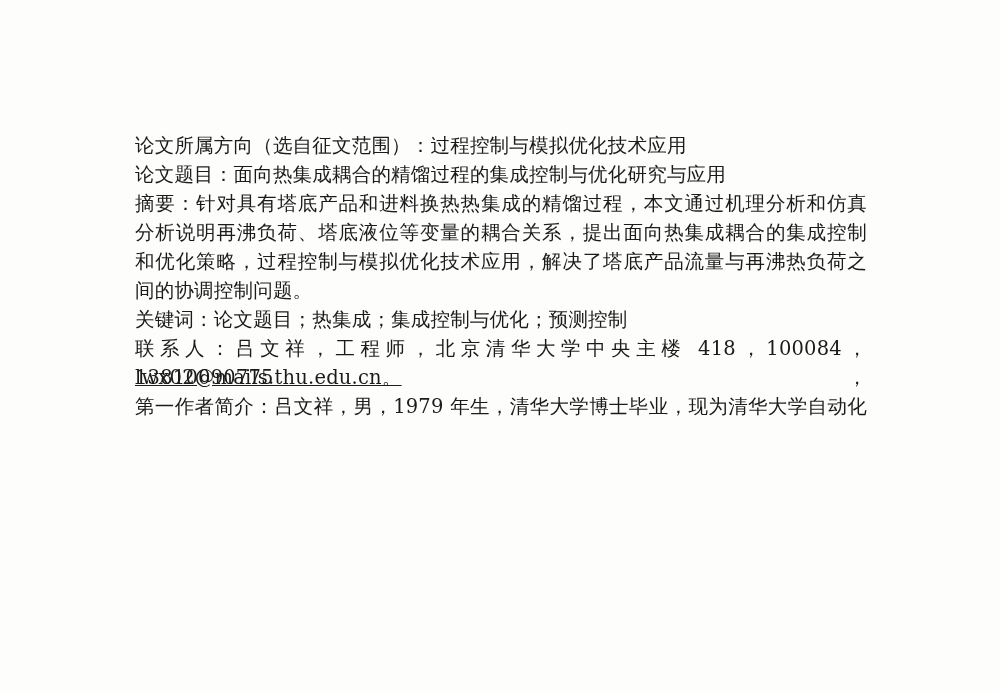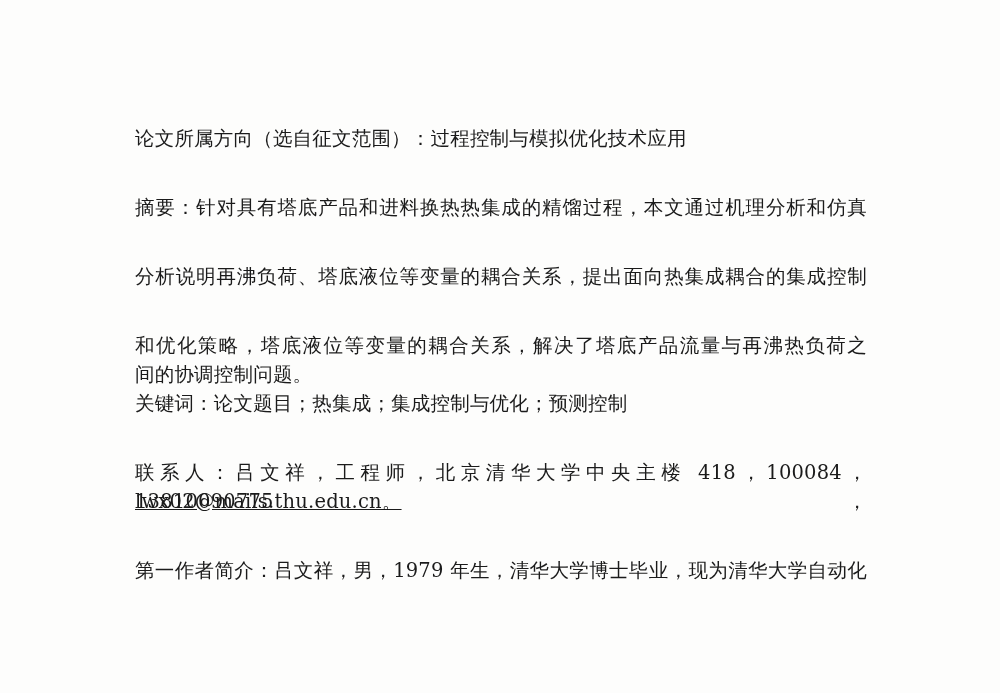--- a/index.html
+++ b/index.html
@@ -18,55 +18,55 @@
     position: absolute;
     left: 0;
     top: 0;
     width: 1000px;
     height: 693px;
     background: #fdfdfc;
   }
   .text-block {
     position: absolute;
     left: 135px;
-    top: 124px;
+    top: 131px;
     width: 732px;
     color: #1b1b1b;
     font-size: 19.5px;
     line-height: 29px;
     letter-spacing: 0.2px;
     -webkit-font-smoothing: antialiased;
   }
   .line {
     white-space: nowrap;
     text-align: left;
     height: 29px;
   }
   
   .line.fill {
     white-space: normal;
     text-align: justify;
     text-align-last: justify;
     text-justify: inter-character;
     width: 732px;
-    margin-top: 40px;
   }
   .email-text {
     font-family: "DejaVu Serif", serif;
     text-decoration: underline;
   }
 </style>
 </head>
 <body>
 
 <div class="page-canvas">
   <div class="text-block">
     <div class="line">论文所属方向（选自征文范围）：过程控制与模拟优化技术应用</div>
+    <div class="line">论文题目：面向热集成耦合的精馏过程的集成控制与优化研究与应用</div>
     <div class="line fill">摘要：针对具有塔底产品和进料换热热集成的精馏过程，本文通过机理分析和仿真</div>
     <div class="line fill">分析说明再沸负荷、塔底液位等变量的耦合关系，提出面向热集成耦合的集成控制</div>
-    <div class="line fill">和优化策略，塔底液位等变量的耦合关系，解决了塔底产品流量与再沸热负荷之</div>
+    <div class="line fill">和优化策略，过程控制与模拟优化技术应用，解决了塔底产品流量与再沸热负荷之</div>
     <div class="line">间的协调控制问题。</div>
     <div class="line">关键词：论文题目；热集成；集成控制与优化；预测控制</div>
     <div class="line fill">联系人：吕文祥，工程师，北京清华大学中央主楼 418，100084，13810090775，</div>
     <div class="line email-text">lwx02@mails.thu.edu.cn。</div>
     <div class="line fill">第一作者简介：吕文祥，男，1979 年生，清华大学博士毕业，现为清华大学自动化</div>
   </div>
 </div>
 
 </body></html>

